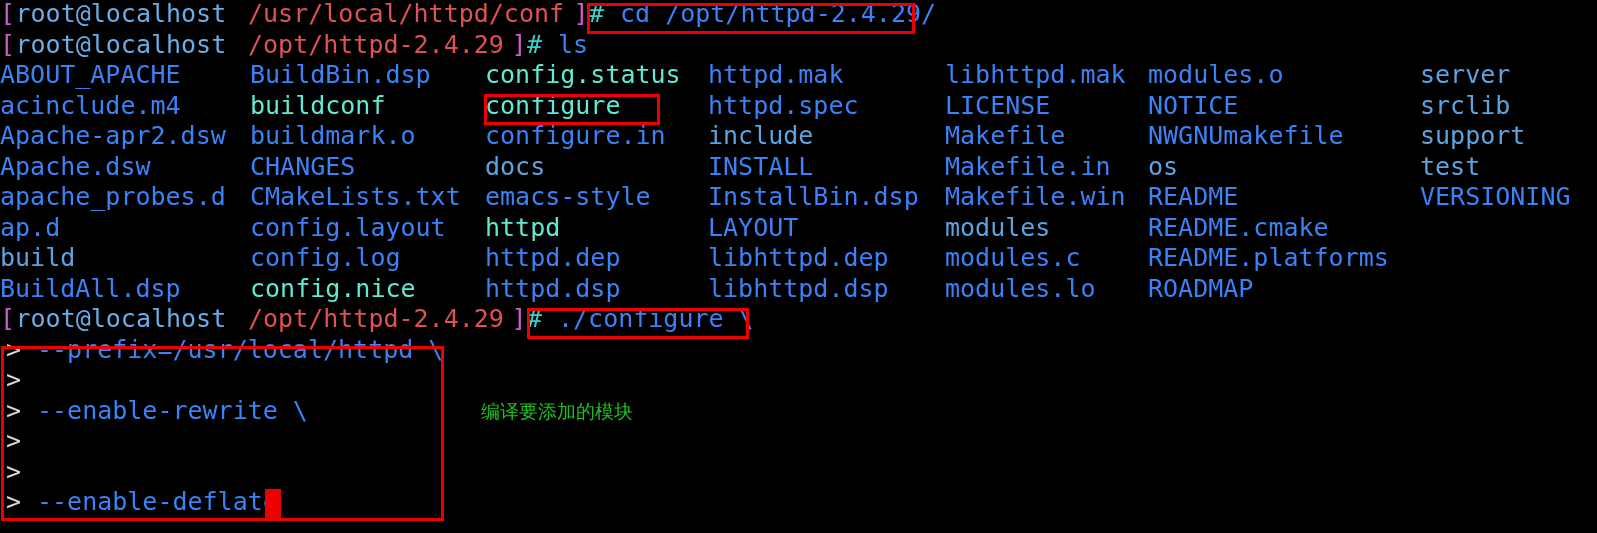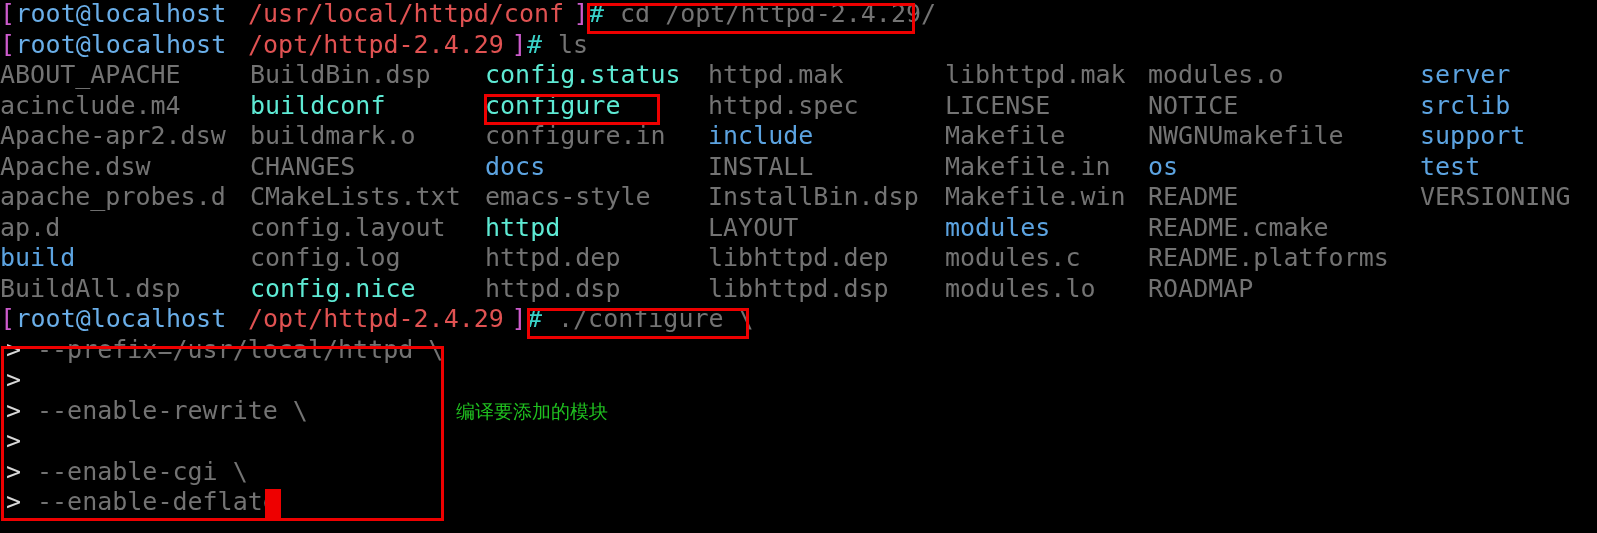--- a/index.html
+++ b/index.html
@@ -31,21 +31,21 @@
     white-space: pre;
     font-size: 25px;
     line-height: 30.5px;
   }
   .cell {
     position: absolute;
     top: 0;
     white-space: pre;
   }
   
-  .c-default { color: #737373; }
+  .c-default { color: #3b82f6; }
   .c-dir     { color: #5ca3e0; }   
   .c-exec    { color: #5eead4; }   
   .c-bracket { color: #cc5bcc; }   
   .c-user    { color: #6aaee8; }   
   .c-path    { color: #e05252; }   
   .c-hash    { color: #3ad3c9; }   
 
   .cont-prompt { color: #d8d8d8; }
 
   
@@ -58,20 +58,21 @@
   .cursor-block {
     position: absolute;
     background: #ee0000;
   }
   .annotation {
     position: absolute;
     font-family: "DejaVu Sans", sans-serif;
     font-size: 19px;
     color: #1fbf1f;
     white-space: pre;
+    margin-left: 25px;
   }
   .topscrap {
     position: absolute;
     left: 0; top: 0;
     width: 1597px; height: 7px;
     overflow: hidden;
   }
   .topscrap-inner {
     position: absolute;
     left: 0; top: -24px;
@@ -101,21 +102,21 @@
       <div class="line"><span class="cell c-default" style="left: 0px;">Apache.dsw</span><span class="cell c-default" style="left: 250px;">CHANGES</span><span class="cell c-dir" style="left: 485px;">docs</span><span class="cell c-default" style="left: 708px;">INSTALL</span><span class="cell c-default" style="left: 945px;">Makefile.in</span><span class="cell c-dir" style="left: 1148px;">os</span><span class="cell c-dir" style="left: 1420px;">test</span></div>
       <div class="line"><span class="cell c-default" style="left: 0px;">apache_probes.d</span><span class="cell c-default" style="left: 250px;">CMakeLists.txt</span><span class="cell c-default" style="left: 485px;">emacs-style</span><span class="cell c-default" style="left: 708px;">InstallBin.dsp</span><span class="cell c-default" style="left: 945px;">Makefile.win</span><span class="cell c-default" style="left: 1148px;">README</span><span class="cell c-default" style="left: 1420px;">VERSIONING</span></div>
       <div class="line"><span class="cell c-default" style="left: 0px;">ap.d</span><span class="cell c-default" style="left: 250px;">config.layout</span><span class="cell c-exec" style="left: 485px;">httpd</span><span class="cell c-default" style="left: 708px;">LAYOUT</span><span class="cell c-dir" style="left: 945px;">modules</span><span class="cell c-default" style="left: 1148px;">README.cmake</span></div>
       <div class="line"><span class="cell c-dir" style="left: 0px;">build</span><span class="cell c-default" style="left: 250px;">config.log</span><span class="cell c-default" style="left: 485px;">httpd.dep</span><span class="cell c-default" style="left: 708px;">libhttpd.dep</span><span class="cell c-default" style="left: 945px;">modules.c</span><span class="cell c-default" style="left: 1148px;">README.platforms</span></div>
       <div class="line"><span class="cell c-default" style="left: 0px;">BuildAll.dsp</span><span class="cell c-exec" style="left: 250px;">config.nice</span><span class="cell c-default" style="left: 485px;">httpd.dsp</span><span class="cell c-default" style="left: 708px;">libhttpd.dsp</span><span class="cell c-default" style="left: 945px;">modules.lo</span><span class="cell c-default" style="left: 1148px;">ROADMAP</span></div>
       <div class="line"><span class="cell c-bracket" style="left: 0px;">[</span><span class="cell c-user" style="left: 15.5px;">root@localhost</span><span class="cell c-default" style="left: 232.5px;"> </span><span class="cell c-path" style="left: 248px;">/opt/httpd-2.4.29</span><span class="cell c-bracket" style="left: 511.5px;">]</span><span class="cell c-hash" style="left: 527px;">#</span><span class="cell c-default" style="left: 542.5px;"> </span><span class="cell c-default" style="left: 558px;">./configure \</span></div>
       <div class="line"><span class="cell cont-prompt" style="left: 6px;">&gt;</span><span class="cell c-default" style="left: 37px; text-align: right;">--prefix=/usr/local/httpd \</span></div>
       <div class="line"><span class="cell cont-prompt" style="left: 6px;">&gt;</span></div>
       <div class="line"><span class="cell cont-prompt" style="left: 6px;">&gt;</span><span class="cell c-default" style="left: 37px;">--enable-rewrite \</span></div>
       <div class="line"><span class="cell cont-prompt" style="left: 6px;">&gt;</span></div>
-      <div class="line"><span class="cell cont-prompt" style="left: 6px;">&gt;</span><span class="cell c-default" style="left: 37px;">--enable-cgi \</span></div>
+      <div class="line"><span class="cell cont-prompt" style="left: 6px;">&gt;</span></div>
       <div class="line"><span class="cell cont-prompt" style="left: 6px;">&gt;</span><span class="cell c-default" style="left: 37px;">--enable-deflate</span></div>
     </div>
 
   <div class="redbox" id="box-0" style="left: 587px; top: 3px; width: 328px; height: 31px; border-color: rgb(238, 0, 0);"></div>
   <div class="redbox" id="box-1" style="left: 484px; top: 94px; width: 176px; height: 31px; border-color: rgb(238, 0, 0);"></div>
   <div class="redbox" id="box-2" style="left: 527px; top: 308px; width: 222px; height: 31px; border-color: rgb(238, 0, 0);"></div>
   <div class="redbox" id="box-3" style="left: 1px; top: 346px; width: 443px; height: 175px; border-color: rgb(238, 0, 0);"></div>
 
   <div class="cursor-block" id="cursor" style="left: 265px; top: 489px; width: 16px; height: 29px; background: rgb(238, 0, 0);"></div>
 

